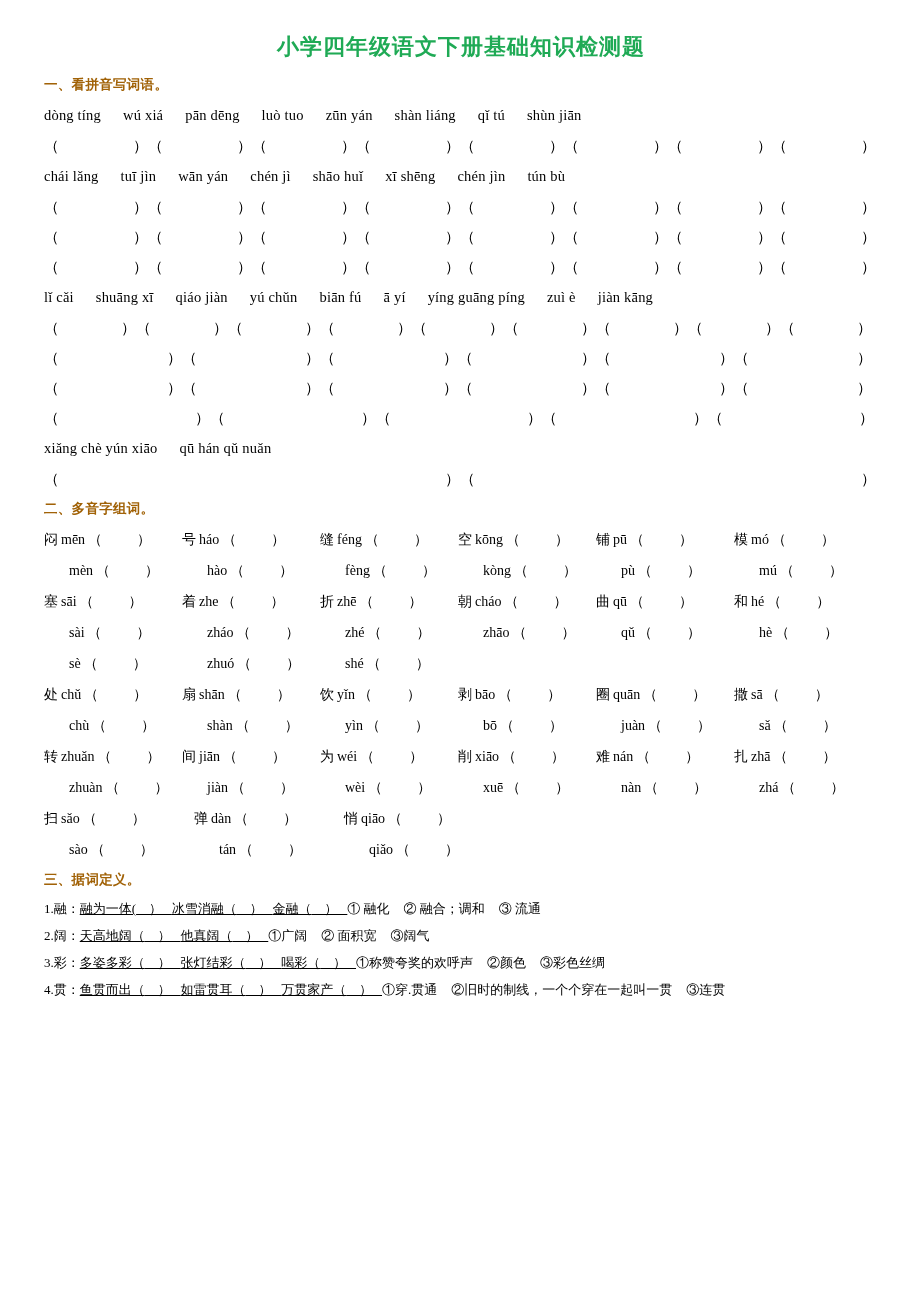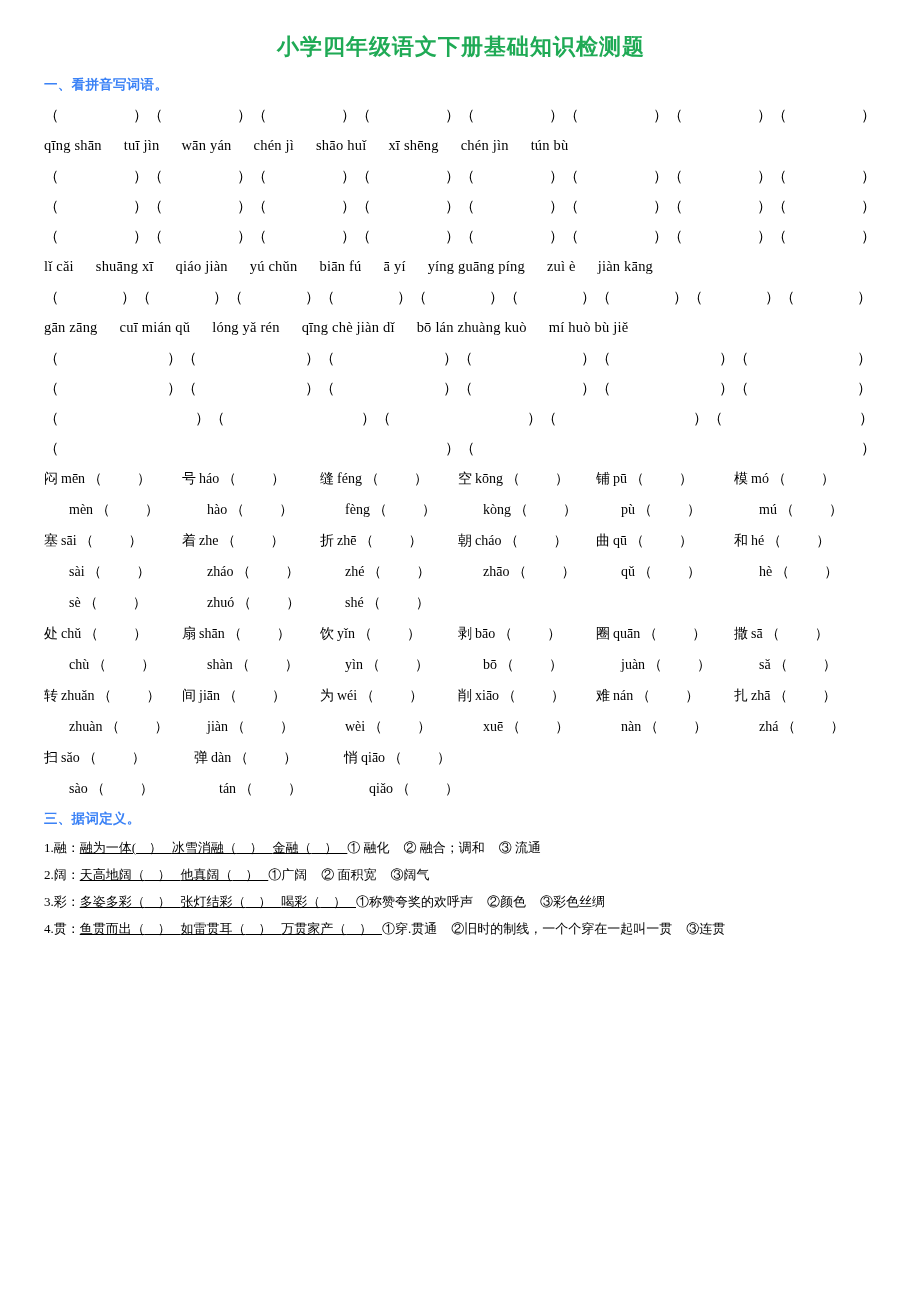--- a/index.html
+++ b/index.html
@@ -24,21 +24,21 @@
   .doc-title {
     text-align: center;
     color: #1faa55;
     font-family: "Liberation Serif", "DejaVu Serif", serif;
     font-weight: bold;
     font-size: 22px;
     letter-spacing: 1px;
     margin: 10px 0 14px 0;
   }
   .section-heading {
-    color: #3b82f6;
+    color: #a16207;
     font-family: "Liberation Sans", "DejaVu Sans", sans-serif;
     font-weight: bold;
     font-size: 13.5px;
     margin: 6px 0 6px 0;
     letter-spacing: 0.3px;
   }
   .py-line {
     font-family: "Liberation Serif", "DejaVu Serif", serif;
     font-size: 14.5px;
     line-height: 31px;
@@ -101,34 +101,36 @@
 </head>
 <body>
 
 <div class="page">
 
   <div class="doc-title">小学四年级语文下册基础知识检测题</div>
 
   <div class="section-heading">一、看拼音写词语。</div>
 
   <div id="sec1-body">
+      <div class="py-line"><span class="py-item">dòng tíng</span><span class="py-item">wú xiá</span><span class="py-item">pān dēng</span><span class="py-item">luò tuo</span><span class="py-item">zūn yán</span><span class="py-item">shàn liáng</span><span class="py-item">qǐ tú</span><span class="py-item">shùn jiān</span></div>
       <div class="blank-line"><span class="blank" style="width: 104px;"><span class="p-open">（</span><span class="p-gap" style="width: 74px;">&nbsp;</span><span class="p-close">）</span></span><span class="blank" style="width: 104px;"><span class="p-open">（</span><span class="p-gap" style="width: 74px;">&nbsp;</span><span class="p-close">）</span></span><span class="blank" style="width: 104px;"><span class="p-open">（</span><span class="p-gap" style="width: 74px;">&nbsp;</span><span class="p-close">）</span></span><span class="blank" style="width: 104px;"><span class="p-open">（</span><span class="p-gap" style="width: 74px;">&nbsp;</span><span class="p-close">）</span></span><span class="blank" style="width: 104px;"><span class="p-open">（</span><span class="p-gap" style="width: 74px;">&nbsp;</span><span class="p-close">）</span></span><span class="blank" style="width: 104px;"><span class="p-open">（</span><span class="p-gap" style="width: 74px;">&nbsp;</span><span class="p-close">）</span></span><span class="blank" style="width: 104px;"><span class="p-open">（</span><span class="p-gap" style="width: 74px;">&nbsp;</span><span class="p-close">）</span></span><span class="blank" style="width: 104px;"><span class="p-open">（</span><span class="p-gap" style="width: 74px;">&nbsp;</span><span class="p-close">）</span></span></div>
-      <div class="py-line"><span class="py-item">qīng shān</span><span class="py-item">tuī jìn</span><span class="py-item">wān yán</span><span class="py-item">chén jì</span><span class="py-item">shāo huǐ</span><span class="py-item">xī shēng</span><span class="py-item">chén jìn</span><span class="py-item">tún bù</span></div>
+      <div class="py-line"><span class="py-item">chái lǎng</span><span class="py-item">tuī jìn</span><span class="py-item">wān yán</span><span class="py-item">chén jì</span><span class="py-item">shāo huǐ</span><span class="py-item">xī shēng</span><span class="py-item">chén jìn</span><span class="py-item">tún bù</span></div>
       <div class="blank-line"><span class="blank" style="width: 104px;"><span class="p-open">（</span><span class="p-gap" style="width: 74px;">&nbsp;</span><span class="p-close">）</span></span><span class="blank" style="width: 104px;"><span class="p-open">（</span><span class="p-gap" style="width: 74px;">&nbsp;</span><span class="p-close">）</span></span><span class="blank" style="width: 104px;"><span class="p-open">（</span><span class="p-gap" style="width: 74px;">&nbsp;</span><span class="p-close">）</span></span><span class="blank" style="width: 104px;"><span class="p-open">（</span><span class="p-gap" style="width: 74px;">&nbsp;</span><span class="p-close">）</span></span><span class="blank" style="width: 104px;"><span class="p-open">（</span><span class="p-gap" style="width: 74px;">&nbsp;</span><span class="p-close">）</span></span><span class="blank" style="width: 104px;"><span class="p-open">（</span><span class="p-gap" style="width: 74px;">&nbsp;</span><span class="p-close">）</span></span><span class="blank" style="width: 104px;"><span class="p-open">（</span><span class="p-gap" style="width: 74px;">&nbsp;</span><span class="p-close">）</span></span><span class="blank" style="width: 104px;"><span class="p-open">（</span><span class="p-gap" style="width: 74px;">&nbsp;</span><span class="p-close">）</span></span></div>
       <div class="blank-line"><span class="blank" style="width: 104px;"><span class="p-open">（</span><span class="p-gap" style="width: 74px;">&nbsp;</span><span class="p-close">）</span></span><span class="blank" style="width: 104px;"><span class="p-open">（</span><span class="p-gap" style="width: 74px;">&nbsp;</span><span class="p-close">）</span></span><span class="blank" style="width: 104px;"><span class="p-open">（</span><span class="p-gap" style="width: 74px;">&nbsp;</span><span class="p-close">）</span></span><span class="blank" style="width: 104px;"><span class="p-open">（</span><span class="p-gap" style="width: 74px;">&nbsp;</span><span class="p-close">）</span></span><span class="blank" style="width: 104px;"><span class="p-open">（</span><span class="p-gap" style="width: 74px;">&nbsp;</span><span class="p-close">）</span></span><span class="blank" style="width: 104px;"><span class="p-open">（</span><span class="p-gap" style="width: 74px;">&nbsp;</span><span class="p-close">）</span></span><span class="blank" style="width: 104px;"><span class="p-open">（</span><span class="p-gap" style="width: 74px;">&nbsp;</span><span class="p-close">）</span></span><span class="blank" style="width: 104px;"><span class="p-open">（</span><span class="p-gap" style="width: 74px;">&nbsp;</span><span class="p-close">）</span></span></div>
       <div class="blank-line"><span class="blank" style="width: 104px;"><span class="p-open">（</span><span class="p-gap" style="width: 74px;">&nbsp;</span><span class="p-close">）</span></span><span class="blank" style="width: 104px;"><span class="p-open">（</span><span class="p-gap" style="width: 74px;">&nbsp;</span><span class="p-close">）</span></span><span class="blank" style="width: 104px;"><span class="p-open">（</span><span class="p-gap" style="width: 74px;">&nbsp;</span><span class="p-close">）</span></span><span class="blank" style="width: 104px;"><span class="p-open">（</span><span class="p-gap" style="width: 74px;">&nbsp;</span><span class="p-close">）</span></span><span class="blank" style="width: 104px;"><span class="p-open">（</span><span class="p-gap" style="width: 74px;">&nbsp;</span><span class="p-close">）</span></span><span class="blank" style="width: 104px;"><span class="p-open">（</span><span class="p-gap" style="width: 74px;">&nbsp;</span><span class="p-close">）</span></span><span class="blank" style="width: 104px;"><span class="p-open">（</span><span class="p-gap" style="width: 74px;">&nbsp;</span><span class="p-close">）</span></span><span class="blank" style="width: 104px;"><span class="p-open">（</span><span class="p-gap" style="width: 74px;">&nbsp;</span><span class="p-close">）</span></span></div>
       <div class="py-line"><span class="py-item">lǐ cǎi</span><span class="py-item">shuāng xī</span><span class="py-item">qiáo jiàn</span><span class="py-item">yú chǔn</span><span class="py-item">biān fú</span><span class="py-item">ā yí</span><span class="py-item">yíng guāng píng</span><span class="py-item">zuì è</span><span class="py-item">jiàn kāng</span></div>
       <div class="blank-line"><span class="blank" style="width: 92px;"><span class="p-open">（</span><span class="p-gap" style="width: 62px;">&nbsp;</span><span class="p-close">）</span></span><span class="blank" style="width: 92px;"><span class="p-open">（</span><span class="p-gap" style="width: 62px;">&nbsp;</span><span class="p-close">）</span></span><span class="blank" style="width: 92px;"><span class="p-open">（</span><span class="p-gap" style="width: 62px;">&nbsp;</span><span class="p-close">）</span></span><span class="blank" style="width: 92px;"><span class="p-open">（</span><span class="p-gap" style="width: 62px;">&nbsp;</span><span class="p-close">）</span></span><span class="blank" style="width: 92px;"><span class="p-open">（</span><span class="p-gap" style="width: 62px;">&nbsp;</span><span class="p-close">）</span></span><span class="blank" style="width: 92px;"><span class="p-open">（</span><span class="p-gap" style="width: 62px;">&nbsp;</span><span class="p-close">）</span></span><span class="blank" style="width: 92px;"><span class="p-open">（</span><span class="p-gap" style="width: 62px;">&nbsp;</span><span class="p-close">）</span></span><span class="blank" style="width: 92px;"><span class="p-open">（</span><span class="p-gap" style="width: 62px;">&nbsp;</span><span class="p-close">）</span></span><span class="blank" style="width: 92px;"><span class="p-open">（</span><span class="p-gap" style="width: 62px;">&nbsp;</span><span class="p-close">）</span></span></div>
-      <div class="py-line"><span class="py-item">gān zāng</span><span class="py-item">cuī mián qǔ</span><span class="py-item">lóng yǎ rén</span><span class="py-item">qīng chè jiàn dǐ</span><span class="py-item">bō lán zhuàng kuò</span><span class="py-item">mí huò bù jiě</span></div>
       <div class="blank-line"><span class="blank" style="width: 138px;"><span class="p-open">（</span><span class="p-gap" style="width: 108px;">&nbsp;</span><span class="p-close">）</span></span><span class="blank" style="width: 138px;"><span class="p-open">（</span><span class="p-gap" style="width: 108px;">&nbsp;</span><span class="p-close">）</span></span><span class="blank" style="width: 138px;"><span class="p-open">（</span><span class="p-gap" style="width: 108px;">&nbsp;</span><span class="p-close">）</span></span><span class="blank" style="width: 138px;"><span class="p-open">（</span><span class="p-gap" style="width: 108px;">&nbsp;</span><span class="p-close">）</span></span><span class="blank" style="width: 138px;"><span class="p-open">（</span><span class="p-gap" style="width: 108px;">&nbsp;</span><span class="p-close">）</span></span><span class="blank" style="width: 138px;"><span class="p-open">（</span><span class="p-gap" style="width: 108px;">&nbsp;</span><span class="p-close">）</span></span></div>
       <div class="blank-line"><span class="blank" style="width: 138px;"><span class="p-open">（</span><span class="p-gap" style="width: 108px;">&nbsp;</span><span class="p-close">）</span></span><span class="blank" style="width: 138px;"><span class="p-open">（</span><span class="p-gap" style="width: 108px;">&nbsp;</span><span class="p-close">）</span></span><span class="blank" style="width: 138px;"><span class="p-open">（</span><span class="p-gap" style="width: 108px;">&nbsp;</span><span class="p-close">）</span></span><span class="blank" style="width: 138px;"><span class="p-open">（</span><span class="p-gap" style="width: 108px;">&nbsp;</span><span class="p-close">）</span></span><span class="blank" style="width: 138px;"><span class="p-open">（</span><span class="p-gap" style="width: 108px;">&nbsp;</span><span class="p-close">）</span></span><span class="blank" style="width: 138px;"><span class="p-open">（</span><span class="p-gap" style="width: 108px;">&nbsp;</span><span class="p-close">）</span></span></div>
       <div class="blank-line"><span class="blank" style="width: 166px;"><span class="p-open">（</span><span class="p-gap" style="width: 136px;">&nbsp;</span><span class="p-close">）</span></span><span class="blank" style="width: 166px;"><span class="p-open">（</span><span class="p-gap" style="width: 136px;">&nbsp;</span><span class="p-close">）</span></span><span class="blank" style="width: 166px;"><span class="p-open">（</span><span class="p-gap" style="width: 136px;">&nbsp;</span><span class="p-close">）</span></span><span class="blank" style="width: 166px;"><span class="p-open">（</span><span class="p-gap" style="width: 136px;">&nbsp;</span><span class="p-close">）</span></span><span class="blank" style="width: 166px;"><span class="p-open">（</span><span class="p-gap" style="width: 136px;">&nbsp;</span><span class="p-close">）</span></span></div>
+      <div class="py-line"><span class="py-item">xiǎng chè yún xiāo</span><span class="py-item">qū hán qǔ nuǎn</span></div>
       <div class="blank-line"><span class="blank" style="width: 416px;"><span class="p-open">（</span><span class="p-gap" style="width: 386px;">&nbsp;</span><span class="p-close">）</span></span><span class="blank" style="width: 416px;"><span class="p-open">（</span><span class="p-gap" style="width: 386px;">&nbsp;</span><span class="p-close">）</span></span></div>
     </div>
 
+  <div class="section-heading">二、多音字组词。</div>
 
   <div id="sec2-body">
       <div class="poly-row"><span class="poly-cell" style="width: 138px;"><span class="poly-char">闷</span><span class="poly-py">mēn</span><span class="poly-paren">（&nbsp;&nbsp;&nbsp;&nbsp;&nbsp;&nbsp;&nbsp;&nbsp;&nbsp;&nbsp;）</span></span><span class="poly-cell" style="width: 138px;"><span class="poly-char">号</span><span class="poly-py">háo</span><span class="poly-paren">（&nbsp;&nbsp;&nbsp;&nbsp;&nbsp;&nbsp;&nbsp;&nbsp;&nbsp;&nbsp;）</span></span><span class="poly-cell" style="width: 138px;"><span class="poly-char">缝</span><span class="poly-py">féng</span><span class="poly-paren">（&nbsp;&nbsp;&nbsp;&nbsp;&nbsp;&nbsp;&nbsp;&nbsp;&nbsp;&nbsp;）</span></span><span class="poly-cell" style="width: 138px;"><span class="poly-char">空</span><span class="poly-py">kōng</span><span class="poly-paren">（&nbsp;&nbsp;&nbsp;&nbsp;&nbsp;&nbsp;&nbsp;&nbsp;&nbsp;&nbsp;）</span></span><span class="poly-cell" style="width: 138px;"><span class="poly-char">铺</span><span class="poly-py">pū</span><span class="poly-paren">（&nbsp;&nbsp;&nbsp;&nbsp;&nbsp;&nbsp;&nbsp;&nbsp;&nbsp;&nbsp;）</span></span><span class="poly-cell" style="width: 138px;"><span class="poly-char">模</span><span class="poly-py">mó</span><span class="poly-paren">（&nbsp;&nbsp;&nbsp;&nbsp;&nbsp;&nbsp;&nbsp;&nbsp;&nbsp;&nbsp;）</span></span></div>
       <div class="poly-row" style="padding-left: 8px;"><span class="poly-cell" style="width: 138px;"><span class="poly-char">&nbsp;</span><span class="poly-py">mèn</span><span class="poly-paren">（&nbsp;&nbsp;&nbsp;&nbsp;&nbsp;&nbsp;&nbsp;&nbsp;&nbsp;&nbsp;）</span></span><span class="poly-cell" style="width: 138px;"><span class="poly-char">&nbsp;</span><span class="poly-py">hào</span><span class="poly-paren">（&nbsp;&nbsp;&nbsp;&nbsp;&nbsp;&nbsp;&nbsp;&nbsp;&nbsp;&nbsp;）</span></span><span class="poly-cell" style="width: 138px;"><span class="poly-char">&nbsp;</span><span class="poly-py">fèng</span><span class="poly-paren">（&nbsp;&nbsp;&nbsp;&nbsp;&nbsp;&nbsp;&nbsp;&nbsp;&nbsp;&nbsp;）</span></span><span class="poly-cell" style="width: 138px;"><span class="poly-char">&nbsp;</span><span class="poly-py">kòng</span><span class="poly-paren">（&nbsp;&nbsp;&nbsp;&nbsp;&nbsp;&nbsp;&nbsp;&nbsp;&nbsp;&nbsp;）</span></span><span class="poly-cell" style="width: 138px;"><span class="poly-char">&nbsp;</span><span class="poly-py">pù</span><span class="poly-paren">（&nbsp;&nbsp;&nbsp;&nbsp;&nbsp;&nbsp;&nbsp;&nbsp;&nbsp;&nbsp;）</span></span><span class="poly-cell" style="width: 138px;"><span class="poly-char">&nbsp;</span><span class="poly-py">mú</span><span class="poly-paren">（&nbsp;&nbsp;&nbsp;&nbsp;&nbsp;&nbsp;&nbsp;&nbsp;&nbsp;&nbsp;）</span></span></div>
       <div class="poly-row"><span class="poly-cell" style="width: 138px;"><span class="poly-char">塞</span><span class="poly-py">sāi</span><span class="poly-paren">（&nbsp;&nbsp;&nbsp;&nbsp;&nbsp;&nbsp;&nbsp;&nbsp;&nbsp;&nbsp;）</span></span><span class="poly-cell" style="width: 138px;"><span class="poly-char">着</span><span class="poly-py">zhe</span><span class="poly-paren">（&nbsp;&nbsp;&nbsp;&nbsp;&nbsp;&nbsp;&nbsp;&nbsp;&nbsp;&nbsp;）</span></span><span class="poly-cell" style="width: 138px;"><span class="poly-char">折</span><span class="poly-py">zhē</span><span class="poly-paren">（&nbsp;&nbsp;&nbsp;&nbsp;&nbsp;&nbsp;&nbsp;&nbsp;&nbsp;&nbsp;）</span></span><span class="poly-cell" style="width: 138px;"><span class="poly-char">朝</span><span class="poly-py">cháo</span><span class="poly-paren">（&nbsp;&nbsp;&nbsp;&nbsp;&nbsp;&nbsp;&nbsp;&nbsp;&nbsp;&nbsp;）</span></span><span class="poly-cell" style="width: 138px;"><span class="poly-char">曲</span><span class="poly-py">qū</span><span class="poly-paren">（&nbsp;&nbsp;&nbsp;&nbsp;&nbsp;&nbsp;&nbsp;&nbsp;&nbsp;&nbsp;）</span></span><span class="poly-cell" style="width: 138px;"><span class="poly-char">和</span><span class="poly-py">hé</span><span class="poly-paren">（&nbsp;&nbsp;&nbsp;&nbsp;&nbsp;&nbsp;&nbsp;&nbsp;&nbsp;&nbsp;）</span></span></div>
       <div class="poly-row" style="padding-left: 8px;"><span class="poly-cell" style="width: 138px;"><span class="poly-char">&nbsp;</span><span class="poly-py">sài</span><span class="poly-paren">（&nbsp;&nbsp;&nbsp;&nbsp;&nbsp;&nbsp;&nbsp;&nbsp;&nbsp;&nbsp;）</span></span><span class="poly-cell" style="width: 138px;"><span class="poly-char">&nbsp;</span><span class="poly-py">zháo</span><span class="poly-paren">（&nbsp;&nbsp;&nbsp;&nbsp;&nbsp;&nbsp;&nbsp;&nbsp;&nbsp;&nbsp;）</span></span><span class="poly-cell" style="width: 138px;"><span class="poly-char">&nbsp;</span><span class="poly-py">zhé</span><span class="poly-paren">（&nbsp;&nbsp;&nbsp;&nbsp;&nbsp;&nbsp;&nbsp;&nbsp;&nbsp;&nbsp;）</span></span><span class="poly-cell" style="width: 138px;"><span class="poly-char">&nbsp;</span><span class="poly-py">zhāo</span><span class="poly-paren">（&nbsp;&nbsp;&nbsp;&nbsp;&nbsp;&nbsp;&nbsp;&nbsp;&nbsp;&nbsp;）</span></span><span class="poly-cell" style="width: 138px;"><span class="poly-char">&nbsp;</span><span class="poly-py">qǔ</span><span class="poly-paren">（&nbsp;&nbsp;&nbsp;&nbsp;&nbsp;&nbsp;&nbsp;&nbsp;&nbsp;&nbsp;）</span></span><span class="poly-cell" style="width: 138px;"><span class="poly-char">&nbsp;</span><span class="poly-py">hè</span><span class="poly-paren">（&nbsp;&nbsp;&nbsp;&nbsp;&nbsp;&nbsp;&nbsp;&nbsp;&nbsp;&nbsp;）</span></span></div>
       <div class="poly-row" style="padding-left: 8px;"><span class="poly-cell" style="width: 138px;"><span class="poly-char">&nbsp;</span><span class="poly-py">sè</span><span class="poly-paren">（&nbsp;&nbsp;&nbsp;&nbsp;&nbsp;&nbsp;&nbsp;&nbsp;&nbsp;&nbsp;）</span></span><span class="poly-cell" style="width: 138px;"><span class="poly-char">&nbsp;</span><span class="poly-py">zhuó</span><span class="poly-paren">（&nbsp;&nbsp;&nbsp;&nbsp;&nbsp;&nbsp;&nbsp;&nbsp;&nbsp;&nbsp;）</span></span><span class="poly-cell" style="width: 138px;"><span class="poly-char">&nbsp;</span><span class="poly-py">shé</span><span class="poly-paren">（&nbsp;&nbsp;&nbsp;&nbsp;&nbsp;&nbsp;&nbsp;&nbsp;&nbsp;&nbsp;）</span></span><span class="poly-cell" style="width: 138px;"><span class="poly-char">&nbsp;</span></span><span class="poly-cell" style="width: 138px;"><span class="poly-char">&nbsp;</span></span><span class="poly-cell" style="width: 138px;"><span class="poly-char">&nbsp;</span></span></div>
       <div class="poly-row"><span class="poly-cell" style="width: 138px;"><span class="poly-char">处</span><span class="poly-py">chǔ</span><span class="poly-paren">（&nbsp;&nbsp;&nbsp;&nbsp;&nbsp;&nbsp;&nbsp;&nbsp;&nbsp;&nbsp;）</span></span><span class="poly-cell" style="width: 138px;"><span class="poly-char">扇</span><span class="poly-py">shān</span><span class="poly-paren">（&nbsp;&nbsp;&nbsp;&nbsp;&nbsp;&nbsp;&nbsp;&nbsp;&nbsp;&nbsp;）</span></span><span class="poly-cell" style="width: 138px;"><span class="poly-char">饮</span><span class="poly-py">yǐn</span><span class="poly-paren">（&nbsp;&nbsp;&nbsp;&nbsp;&nbsp;&nbsp;&nbsp;&nbsp;&nbsp;&nbsp;）</span></span><span class="poly-cell" style="width: 138px;"><span class="poly-char">剥</span><span class="poly-py">bāo</span><span class="poly-paren">（&nbsp;&nbsp;&nbsp;&nbsp;&nbsp;&nbsp;&nbsp;&nbsp;&nbsp;&nbsp;）</span></span><span class="poly-cell" style="width: 138px;"><span class="poly-char">圈</span><span class="poly-py">quān</span><span class="poly-paren">（&nbsp;&nbsp;&nbsp;&nbsp;&nbsp;&nbsp;&nbsp;&nbsp;&nbsp;&nbsp;）</span></span><span class="poly-cell" style="width: 138px;"><span class="poly-char">撒</span><span class="poly-py">sā</span><span class="poly-paren">（&nbsp;&nbsp;&nbsp;&nbsp;&nbsp;&nbsp;&nbsp;&nbsp;&nbsp;&nbsp;）</span></span></div>
       <div class="poly-row" style="padding-left: 8px;"><span class="poly-cell" style="width: 138px;"><span class="poly-char">&nbsp;</span><span class="poly-py">chù</span><span class="poly-paren">（&nbsp;&nbsp;&nbsp;&nbsp;&nbsp;&nbsp;&nbsp;&nbsp;&nbsp;&nbsp;）</span></span><span class="poly-cell" style="width: 138px;"><span class="poly-char">&nbsp;</span><span class="poly-py">shàn</span><span class="poly-paren">（&nbsp;&nbsp;&nbsp;&nbsp;&nbsp;&nbsp;&nbsp;&nbsp;&nbsp;&nbsp;）</span></span><span class="poly-cell" style="width: 138px;"><span class="poly-char">&nbsp;</span><span class="poly-py">yìn</span><span class="poly-paren">（&nbsp;&nbsp;&nbsp;&nbsp;&nbsp;&nbsp;&nbsp;&nbsp;&nbsp;&nbsp;）</span></span><span class="poly-cell" style="width: 138px;"><span class="poly-char">&nbsp;</span><span class="poly-py">bō</span><span class="poly-paren">（&nbsp;&nbsp;&nbsp;&nbsp;&nbsp;&nbsp;&nbsp;&nbsp;&nbsp;&nbsp;）</span></span><span class="poly-cell" style="width: 138px;"><span class="poly-char">&nbsp;</span><span class="poly-py">juàn</span><span class="poly-paren">（&nbsp;&nbsp;&nbsp;&nbsp;&nbsp;&nbsp;&nbsp;&nbsp;&nbsp;&nbsp;）</span></span><span class="poly-cell" style="width: 138px;"><span class="poly-char">&nbsp;</span><span class="poly-py">sǎ</span><span class="poly-paren">（&nbsp;&nbsp;&nbsp;&nbsp;&nbsp;&nbsp;&nbsp;&nbsp;&nbsp;&nbsp;）</span></span></div>
       <div class="poly-row"><span class="poly-cell" style="width: 138px;"><span class="poly-char">转</span><span class="poly-py">zhuǎn</span><span class="poly-paren">（&nbsp;&nbsp;&nbsp;&nbsp;&nbsp;&nbsp;&nbsp;&nbsp;&nbsp;&nbsp;）</span></span><span class="poly-cell" style="width: 138px;"><span class="poly-char">间</span><span class="poly-py">jiān</span><span class="poly-paren">（&nbsp;&nbsp;&nbsp;&nbsp;&nbsp;&nbsp;&nbsp;&nbsp;&nbsp;&nbsp;）</span></span><span class="poly-cell" style="width: 138px;"><span class="poly-char">为</span><span class="poly-py">wéi</span><span class="poly-paren">（&nbsp;&nbsp;&nbsp;&nbsp;&nbsp;&nbsp;&nbsp;&nbsp;&nbsp;&nbsp;）</span></span><span class="poly-cell" style="width: 138px;"><span class="poly-char">削</span><span class="poly-py">xiāo</span><span class="poly-paren">（&nbsp;&nbsp;&nbsp;&nbsp;&nbsp;&nbsp;&nbsp;&nbsp;&nbsp;&nbsp;）</span></span><span class="poly-cell" style="width: 138px;"><span class="poly-char">难</span><span class="poly-py">nán</span><span class="poly-paren">（&nbsp;&nbsp;&nbsp;&nbsp;&nbsp;&nbsp;&nbsp;&nbsp;&nbsp;&nbsp;）</span></span><span class="poly-cell" style="width: 138px;"><span class="poly-char">扎</span><span class="poly-py">zhā</span><span class="poly-paren">（&nbsp;&nbsp;&nbsp;&nbsp;&nbsp;&nbsp;&nbsp;&nbsp;&nbsp;&nbsp;）</span></span></div>

